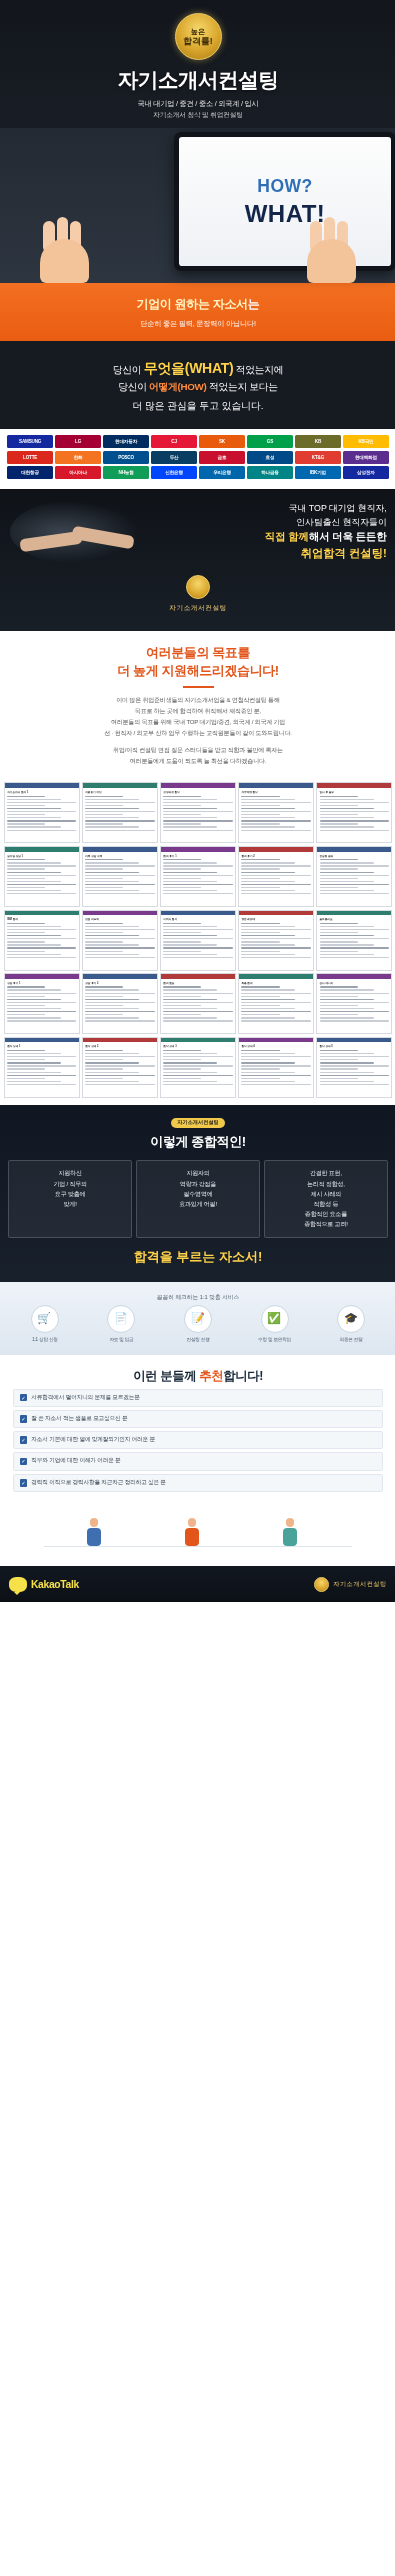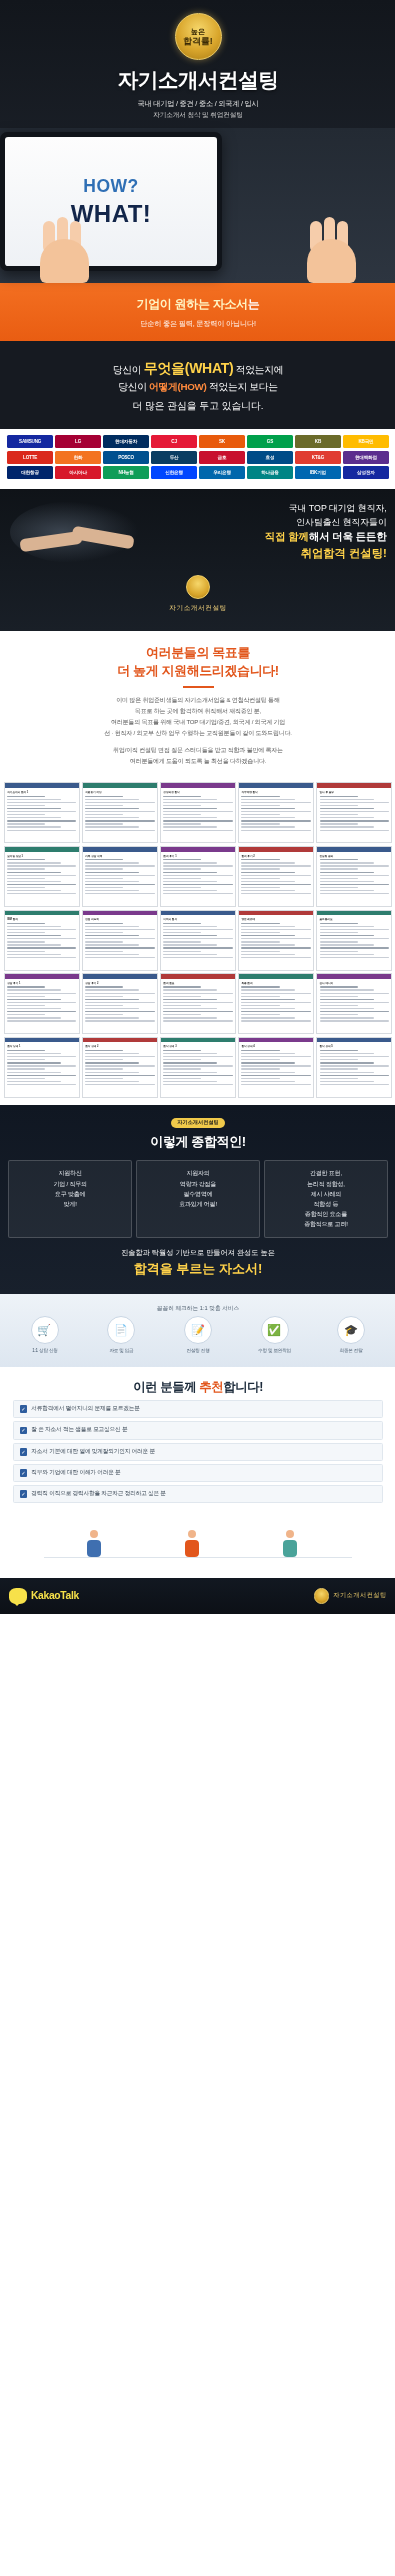--- a/index.html
+++ b/index.html
@@ -35,21 +35,21 @@
     margin-bottom: 5.2px;
   }
   .hero .sub1 { color:#e8e8e8; font-size: 7.2px; margin-bottom:2.1px; letter-spacing:-0.2px;}
   .hero .sub2 { color:#cfcfcf; font-size: 6.7px; margin-bottom:8.2px; letter-spacing:-0.2px;}
 
   
   .tablet-area {
     position: relative;
     height: 155px;
     background: linear-gradient(180deg,#232a33 0%, #2d3540 100%);
-    display:flex; align-items:flex-start; justify-content:flex-start;
+    display:flex; align-items:flex-start; justify-content:flex-end;
   }
   .tablet {
     margin-top: 4.1px;
     width: 222px; height: 139px;
     background:#1a1f26; border-radius: 7.2px; border: 5.2px solid #10141a;
     display:flex; align-items:center; justify-content:center;
     box-shadow: 0 4.1px 12.4px rgba(0,0,0,.5);
   }
   .tablet-screen {
     width: 100%; height: 100%;
@@ -836,21 +836,20 @@
       <div class="pcard">
         <div>간결한 표현,</div>
         <div>논리적 정합성,</div>
         <div>제시 사례의</div>
         <div>적합성 등</div>
         <div>종합적인 요소를</div>
         <div>종합적으로 고려!</div>
       </div>
     </div>
     <div class="tail">
-      <div>진솔함과 탁월성 기반으로 만들어져 완성도 높은</div>
       <div class="hl">합격을 부르는 자소서!</div>
     </div>
   </section>
 
   <section class="sec-serv">
     <div class="small">꼼꼼히 체크하는 1:1 맞춤 서비스</div>
     <div class="steps">
       <div class="step">
         <div class="circle">🛒</div>
         <div class="lbl">1:1 상담 신청</div>

